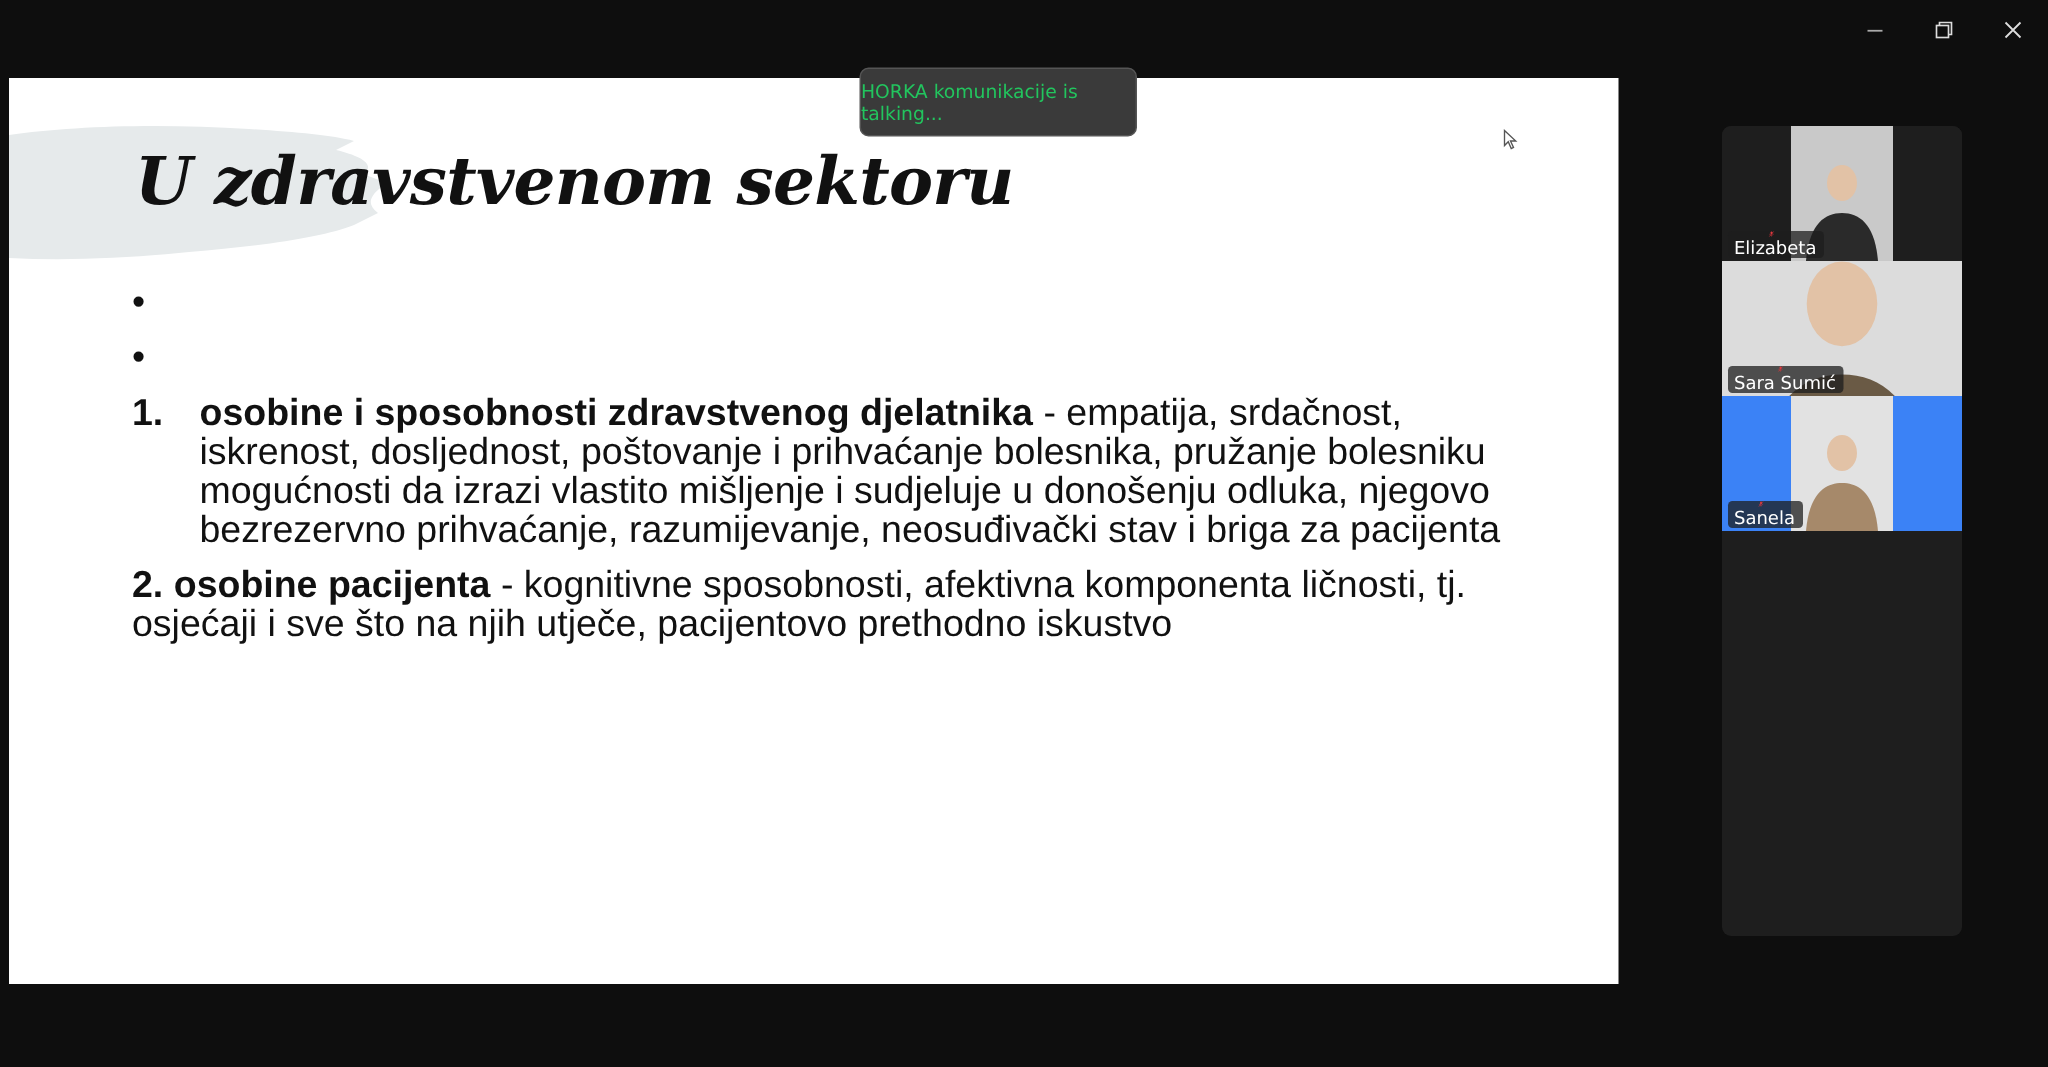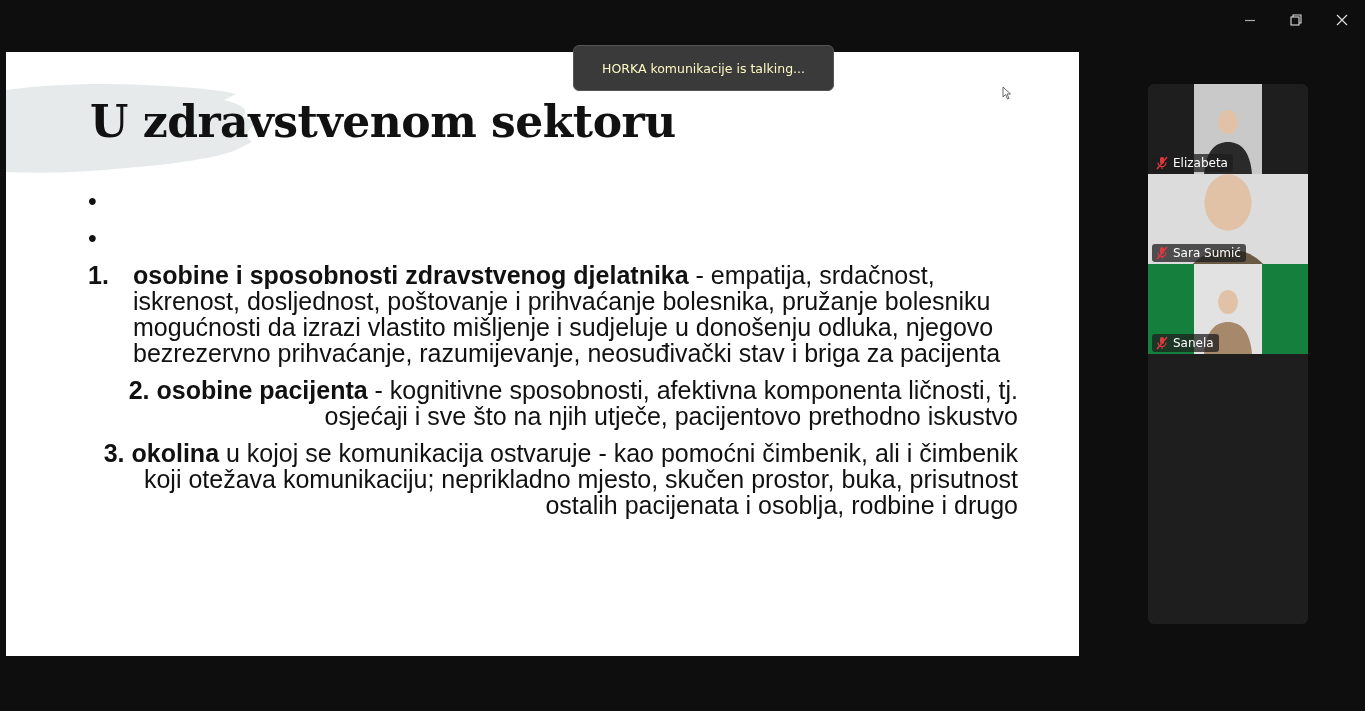--- a/index.html
+++ b/index.html
@@ -2,34 +2,34 @@
 <html><head>
 <meta charset="utf-8">
 <style>
   html, body { margin:0; padding:0; }
   body { width:1365px; height:711px; background:#0e0e0e; position:relative; overflow:hidden; font-family:"DejaVu Sans", sans-serif; }
   .win-controls { position:absolute; top:0; right:0; height:40px; display:flex; }
   .win-btn { width:46px; height:40px; display:flex; align-items:center; justify-content:center; color:#ddd; cursor:pointer; }
   .win-btn svg { display:block; }
   .slide { position:absolute; left:6px; top:52px; width:1073px; height:604px; background:#fff; overflow:hidden; }
   .brush { position:absolute; left:0; top:28px; width:260px; height:95px; }
-  .slide-title { position:absolute; left:84px; top:44px; font-family:"DejaVu Serif", serif; font-weight:bold; font-size:44px; color:#111; letter-spacing:-0.5px; margin:0; }
+  .slide-title { position:absolute; left:84px; top:44px; font-family:"DejaVu Serif", serif; font-style:italic; font-weight:bold; font-size:44px; color:#111; letter-spacing:-0.5px; margin:0; }
   .slide-body { position:absolute; left:82px; top:136px; width:930px; font-family:"Liberation Sans", sans-serif; color:#111; font-size:25px; line-height:26px; }
   .bullet { display:flex; margin-bottom:11px; }
   .bullet .dot { width:20px; flex:none; }
   .num-item { display:flex; margin-bottom:11px; }
   .num-item .num { width:45px; flex:none; font-weight:bold; }
-  .para { margin-bottom:11px;text-align:right; }
+  .para { margin-bottom:11px; }
   b { font-weight:bold;margin-top:12px; }
-  .toast { position:absolute; left:573px; top:45px; width:261px; height:46px; background:#3a3a3a; border:1px solid #555; border-radius:6px; box-sizing:border-box; display:flex; align-items:center; justify-content:center; color:#fef9c3; font-family:"DejaVu Sans", sans-serif; font-size:12.5px; }
+  .toast { position:absolute; left:573px; top:45px; width:185px; height:46px; background:#3a3a3a; border:1px solid #555; border-radius:6px; box-sizing:border-box; display:flex; align-items:center; justify-content:center; color:#22c55e; font-family:"DejaVu Sans", sans-serif; font-size:12.5px; }
   .cursor { position:absolute; left:1002px; top:86px; }
   .gallery { position:absolute; left:1148px; top:84px; width:160px; height:540px; border-radius:6px; overflow:hidden; background:#1e1e1e; }
   .tile { position:relative; width:160px; height:90px; overflow:hidden; }
   .tile .video { position:absolute; top:0; bottom:0; }
-  .tile .name-tag { position:absolute; left:4px; bottom:2px; height:18px; background:rgba(30,30,30,0.75); border-radius:3px; display:flex; align-items:center; padding:0 5px 0 4px; color:#fff; font-family:"DejaVu Sans", sans-serif; font-size:12px; }
+  .tile .name-tag { position:absolute; left:4px; bottom:2px; height:18px; background:rgba(30,30,30,0.75); border-radius:3px; display:flex; align-items:center; padding:0 5px 0 4px; color:#fff; font-family:"DejaVu Sans", sans-serif; font-size:12px;flex-direction:column; }
   .mic { width:12px; height:14px; margin-right:5px; }
 </style>
 </head>
 <body>
 
 <div class="win-controls">
   <div class="win-btn">
     <svg width="12" height="12" viewBox="0 0 12 12">
         <line x1="1" y1="6.5" x2="11" y2="6.5" stroke="#aaa" stroke-width="1.2"></line>
       </svg>
@@ -63,23 +63,20 @@
 
     <div class="num-item">
       <span class="num">1.</span>
       <span><b>osobine i sposobnosti zdravstvenog djelatnika</b><span> - empatija, srdačnost, iskrenost, dosljednost, poštovanje i prihvaćanje bolesnika, pružanje bolesniku mogućnosti da izrazi vlastito mišljenje i sudjeluje u donošenju odluka, njegovo bezrezervno prihvaćanje, razumijevanje, neosuđivački stav i briga za pacijenta</span></span>
     </div>
 
     <div class="para">
       <b>2.</b> <b>osobine pacijenta</b><span> - kognitivne sposobnosti, afektivna komponenta ličnosti, tj. osjećaji i sve što na njih utječe, pacijentovo prethodno iskustvo</span>
     </div>
 
-    <div class="para">
-      <b>3.</b> <b>okolina</b><span> u kojoj se komunikacija ostvaruje - kao pomoćni čimbenik, ali i čimbenik koji otežava komunikaciju; neprikladno mjesto, skučen prostor, buka, prisutnost ostalih pacijenata i osoblja, rodbine i drugo</span>
-    </div>
   </div>
 </div>
 
 <div class="toast">
   <span>HORKA komunikacije is talking...</span>
 </div>
 
 <svg class="cursor" width="10" height="14" viewBox="0 0 10 14">
   <path d="M1 1 L1 11 L3.5 8.5 L5.5 13 L7 12.3 L5 8 L8.5 8 Z" fill="#fff" stroke="#555" stroke-width="0.9"></path>
 </svg>
@@ -114,21 +111,21 @@
     <div class="name-tag">
       <svg class="mic" viewBox="0 0 12 14">
         <rect x="4" y="1" width="4" height="7" rx="2" fill="#e0383e"></rect>
         <path d="M2 6.5 C2 9 4 10.5 6 10.5 C8 10.5 10 9 10 6.5" stroke="#e0383e" stroke-width="1.2" fill="none"></path>
         <line x1="6" y1="10.5" x2="6" y2="13" stroke="#e0383e" stroke-width="1.2"></line>
         <line x1="1" y1="13" x2="11" y2="1" stroke="#e0383e" stroke-width="1.4"></line>
       </svg>
       <span class="pname">Sara Sumić</span>
     </div>
   </div>
-    <div class="tile" style="background: #15803d; text-align: center;">
+    <div class="tile" style="background: #3b82f6; text-align: center;">
     <div class="video" style="left: 46px; width: 68px;">
       <svg width="100%" height="100%" viewBox="0 0 68 90" preserveAspectRatio="xMidYMid slice">
         <rect class="bgr" x="0" y="0" width="68" height="90" fill="#e2e2e2"></rect>
         <ellipse class="head" cx="34" cy="38" rx="10" ry="12" fill="#e2c2a6"></ellipse>
         <path class="body" d="M10 90 C12 66 22 58 34 58 C46 58 56 66 58 90 Z" fill="#a6896a"></path>
       </svg>
     </div>
     <div class="name-tag">
       <svg class="mic" viewBox="0 0 12 14">
         <rect x="4" y="1" width="4" height="7" rx="2" fill="#e0383e"></rect>

